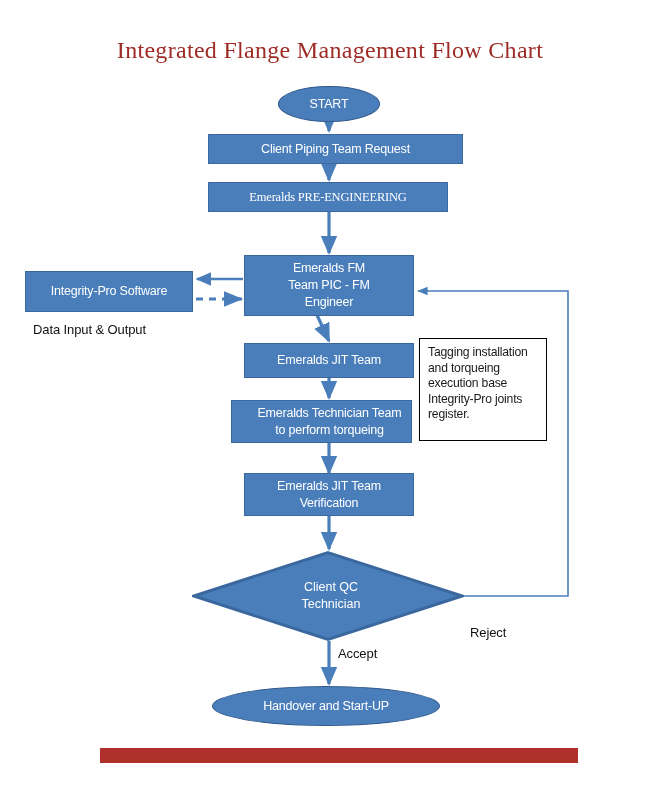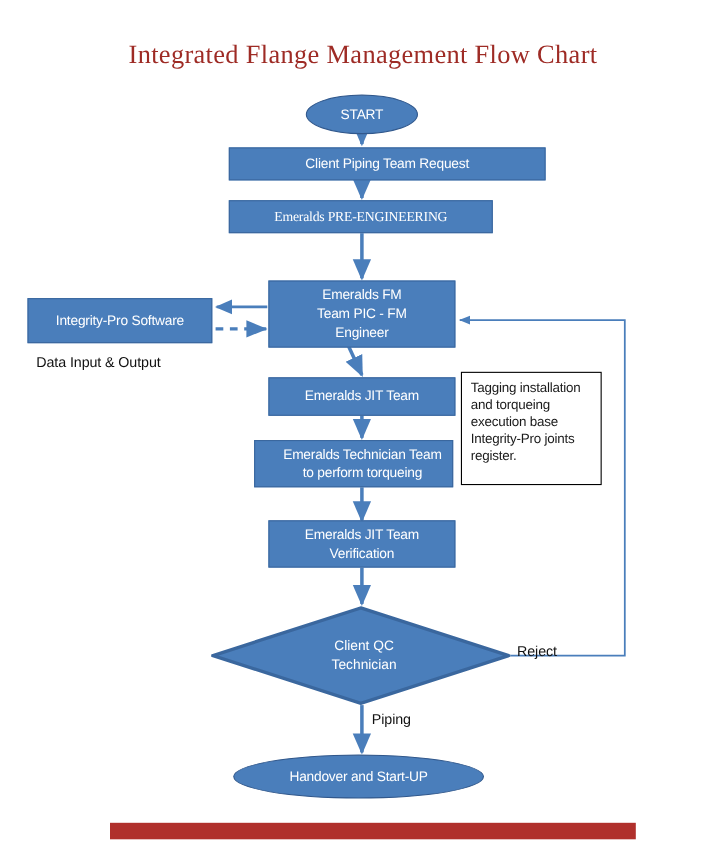--- a/index.html
+++ b/index.html
@@ -131,21 +131,21 @@
 
   <line x1="329" y1="641" x2="329" y2="684" stroke="#4A7EBB" stroke-width="3.2" marker-end="url(#arrowBlue)"></line>
 
   <path d="M464,596 L568,596 L568,291 L418,291" fill="none" stroke="#4A7EBB" stroke-width="1.6" marker-end="url(#arrowBlueSm)"></path>
 </svg>
 
 <div class="title">Integrated Flange Management Flow Chart</div>
 
 <div class="node oval" style="left:278px; top:86px; width:102px; height:36px;">START</div>
 
-<div class="node proc" style="left:208px; top:134px; width:288px; height:30px;">Client Piping Team Request</div>
+<div class="node proc" style="left:208px; top:134px; width:255px; height:30px;">Client Piping Team Request</div>
 
 <div class="node proc" style="left:208px; top:182px; width:240px; height:30px;font-family:Liberation Serif, serif;">Emeralds PRE-ENGINEERING</div>
 
 <div class="node proc" style="left:25px; top:271px; width:168px; height:41px;">Integrity-Pro Software</div>
 
 <div class="node proc" style="left:244px; top:255px; width:170px; height:61px; flex-direction:column;">
   <span>Emeralds FM</span>
   <span>Team PIC - FM</span>
   <span>Engineer</span>
 </div>
@@ -173,17 +173,17 @@
     </div>
   </div>
 </div>
 
 <div class="node oval" style="left:212px; top:686px; width:228px; height:40px;">Handover and Start-UP</div>
 
 <div class="plain-label" style="left:33px; top:322px;">Data Input &amp; Output</div>
 
 <div class="note" style="left:419px; top:338px; width:128px; height:103px;">Tagging installation and torqueing execution base Integrity-Pro joints register.</div>
 
-<div class="plain-label" style="left:470px; top:584px;">Reject</div>
+<div class="plain-label" style="left:470px; top:625px;">Reject</div>
 
-<div class="plain-label" style="left:338px; top:646px;">Piping</div>
+<div class="plain-label" style="left:338px; top:646px;">Accept</div>
 
 <div class="redbar" style="left:100px; top:748px; width:478px; height:15px;"></div>
 
 </body></html>

